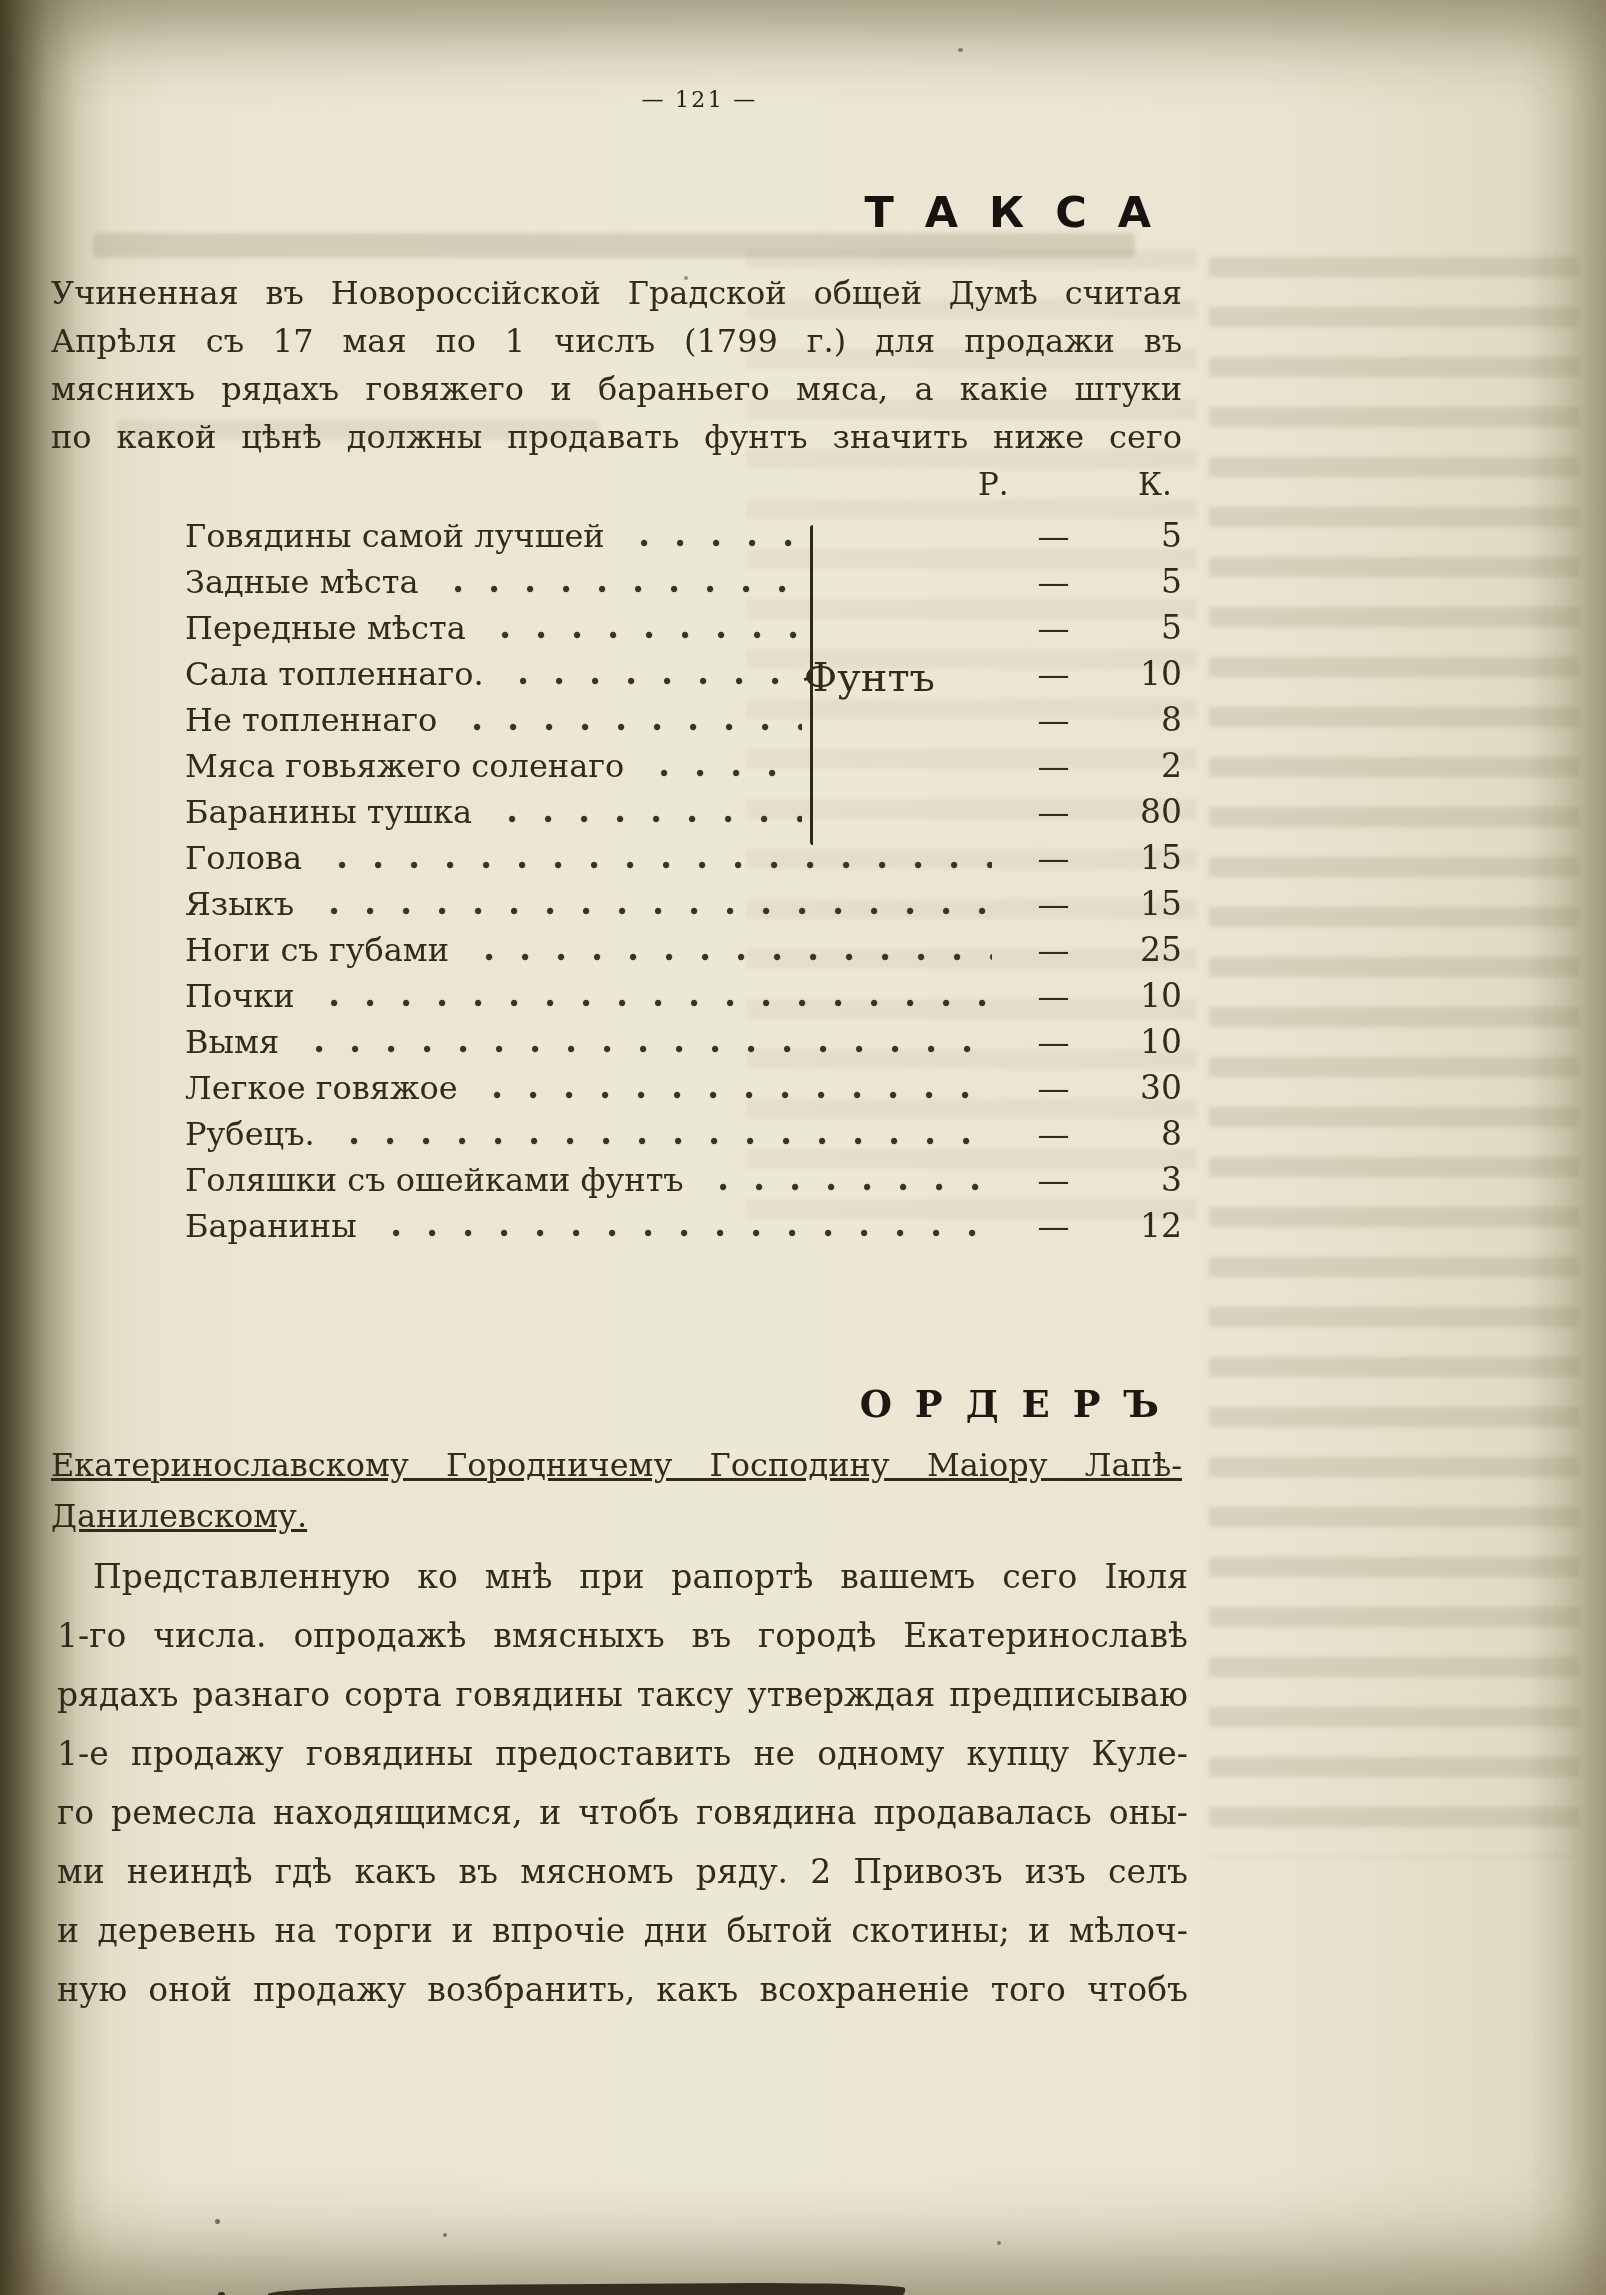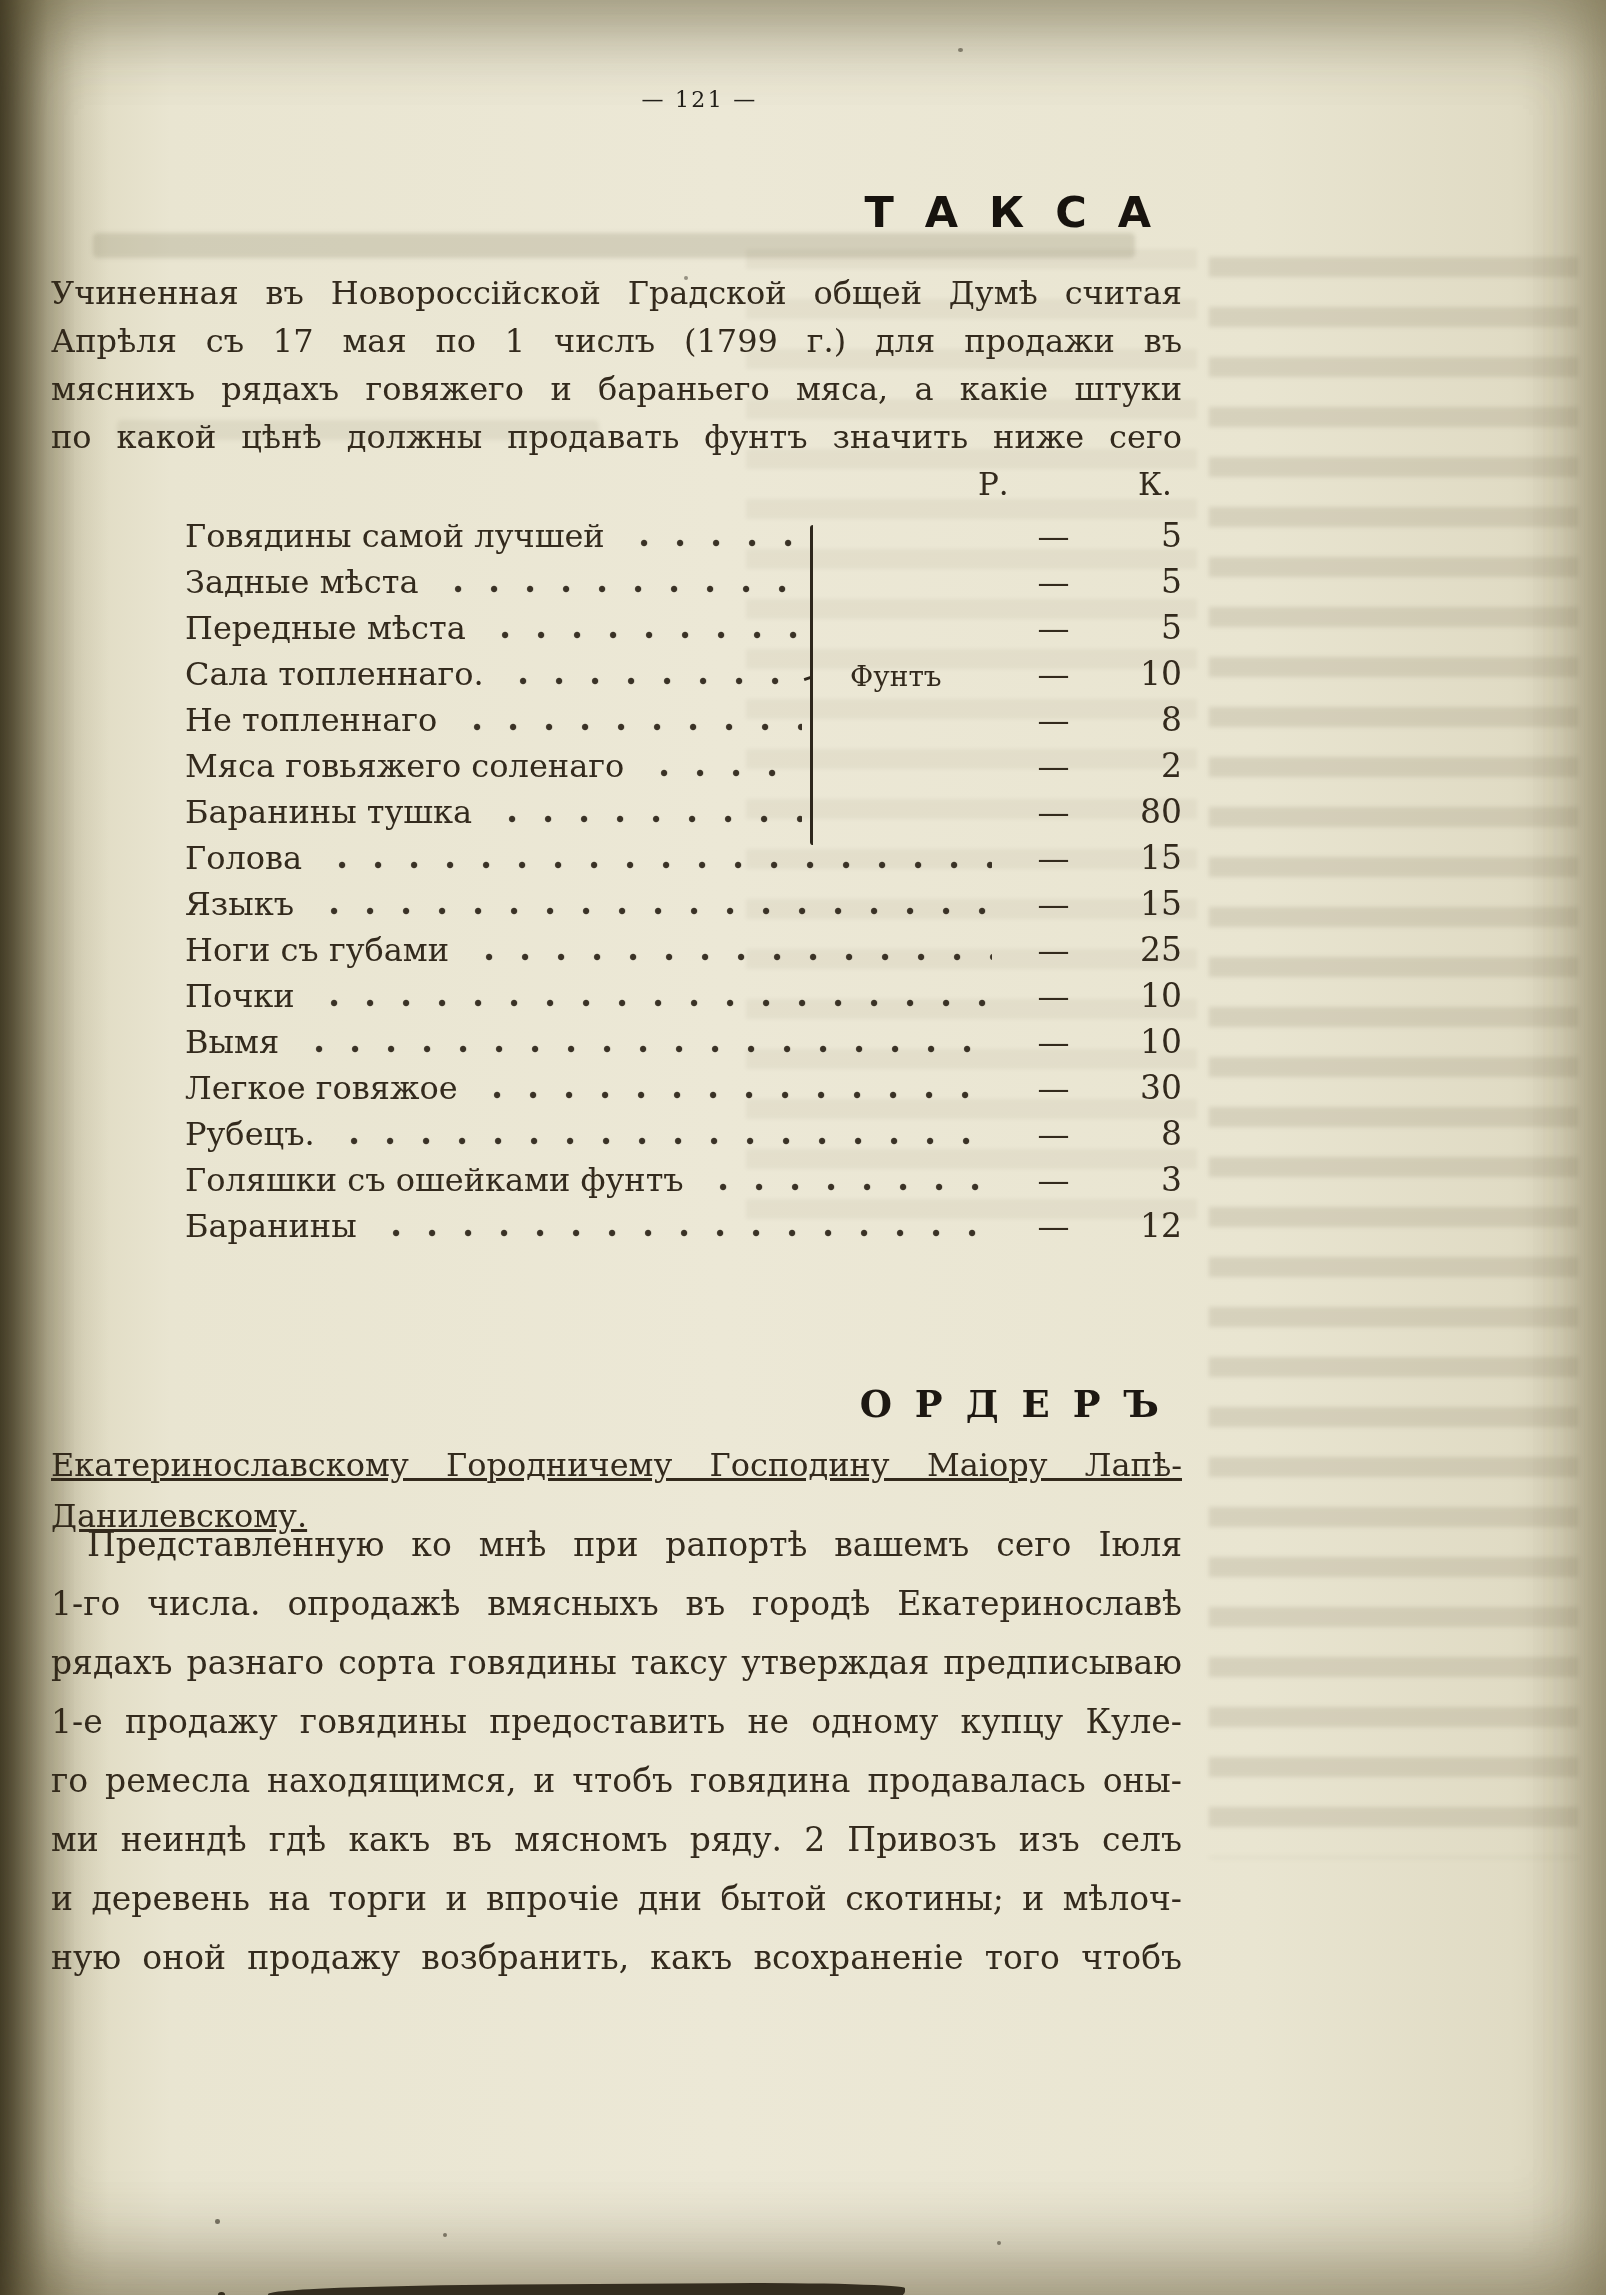--- a/index.html
+++ b/index.html
@@ -38,28 +38,28 @@
   .leader{flex:1 1 auto;align-self:flex-end;height:7.8px;margin:0 11px 12.4px 18.7px;
     background-image:radial-gradient(circle,#3a3226 2.7px,rgba(0,0,0,0) 3.6px);
     background-size:36px 7.8px;background-repeat:repeat-x;background-position:3.1px center;}
   .unitcell{flex:0 0 190px;}
   .dashcell{flex:0 0 101px;text-align:center;}
   .kopcell{flex:0 0 78px;text-align:right;font-size:33px;}
   .brace{position:absolute;left:759px;top:12.4px;height:320px;width:6.2px;
     border-left:3.1px solid #2e271c;border-radius:3.1px;}
   .brace::before{content:"";position:absolute;left:-8.6px;top:152px;width:7px;height:3.1px;
     background:#2e271c;transform:rotate(-18deg);}
-  .funt{position:absolute;left:799px;top:141px;font-size:28px;line-height:46px;}
+  .funt{position:absolute;left:753px;top:141px;font-size:40px;line-height:46px;}
 
   .note{top:1280px;font-size:32px;line-height:51px;}
   .note .l0{text-indent:45px;}
   .ordertitle{position:absolute;left:53px;top:1382px;width:1129px;text-align:right;
     font-size:37px;font-weight:700;letter-spacing:23px;padding-left:23px;box-sizing:border-box;color:#1d1812;}
   .addr{top:1440px;font-size:32px;line-height:51px;text-decoration:underline;}
-  .body{top:1515px;font-size:33px;line-height:59px;}
+  .body{top:1547px;font-size:33px;line-height:59px;margin-left:6px;}
   .body .l0{text-indent:36px;}
 </style>
 </head>
 <body>
 
 <div class="scan">
 
   <div class="gutter"></div>
 
   <div class="ghost" style="left:1209px;top:257px;width:369px;height:1601px;"></div>

